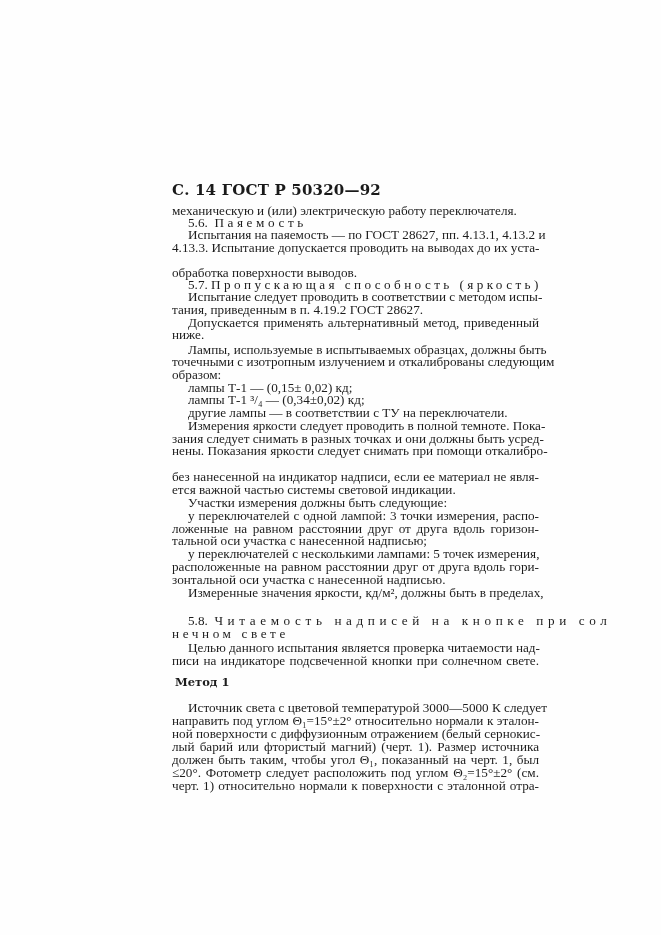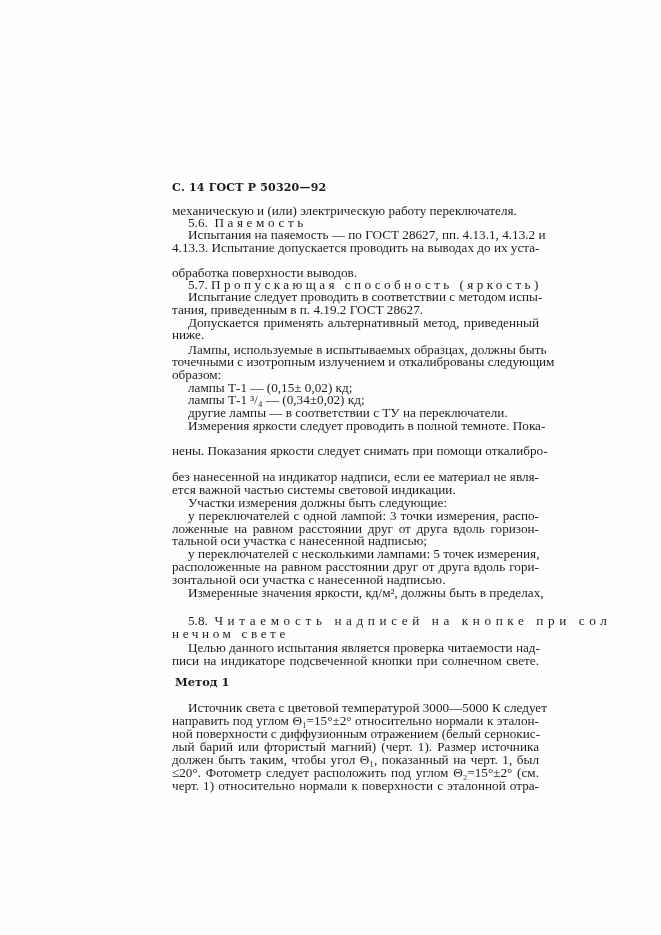--- a/index.html
+++ b/index.html
@@ -1,21 +1,21 @@
 <!DOCTYPE html>
 <html><head>
   <meta charset="utf-8">
   <style>
     html, body { margin: 0; padding: 0; background: #ffffff; }
     body { width: 661px; height: 935px; position: relative; overflow: hidden; }
     .page { position: absolute; left: 0; top: 0; width: 661px; height: 935px; background: #fefefe; }
     .hdr {
       position: absolute; left: 172px; top: 181px;
       font-family: "DejaVu Serif", serif; font-weight: bold;
-      font-size: 11px; color: #1a1a1a; letter-spacing: 0.2px; white-space: nowrap;
+      font-size: 15px; color: #1a1a1a; letter-spacing: 0.2px; white-space: nowrap;
     }
     .ln {
       position: absolute; left: 172px; width: 367px;
       font-family: "Liberation Serif", serif; font-size: 13.2px; line-height: 13px;
       color: #1c1c1c; white-space: nowrap; text-align: justify; text-align-last: justify;
     }
     .ln.ind { left: 188px; width: 351px; }
     .ln.last { text-align-last: left; }
     .ln.bold { font-weight: bold; font-family: "DejaVu Serif", serif; font-size: 11.5px; }
     .ln .num { letter-spacing: 0; }
@@ -44,20 +44,21 @@
   <div class="ln last" style="top:303px">тания, приведенным в п. 4.19.2 ГОСТ 28627.</div>
   <div class="ln ind" style="top:316px">Допускается применять альтернативный метод, приведенный</div>
   <div class="ln last" style="top:328px">ниже.</div>
   <div class="ln ind" style="top:343px">Лампы, используемые в испытываемых образцах, должны быть</div>
   <div class="ln" style="top:355px">точечными с изотропным излучением и откалиброваны следующим</div>
   <div class="ln last" style="top:368px">образом:</div>
   <div class="ln ind last" style="top:381px">лампы Т-1 — (0,15± 0,02) кд;</div>
   <div class="ln ind last" style="top:393px">лампы Т-1 ³/₄ — (0,34±0,02) кд;</div>
   <div class="ln ind last" style="top:406px">другие лампы — в соответствии с ТУ на переключатели.</div>
   <div class="ln ind" style="top:419px">Измерения яркости следует проводить в полной темноте. Пока-</div>
+  <div class="ln" style="top:432px">зания следует снимать в разных точках и они должны быть усред-</div>
   <div class="ln" style="top:444px">нены. Показания яркости следует снимать при помощи откалибро-</div>
   <div class="ln" style="top:470px">без нанесенной на индикатор надписи, если ее материал не явля-</div>
   <div class="ln last" style="top:483px">ется важной частью системы световой индикации.</div>
   <div class="ln ind last" style="top:496px">Участки измерения должны быть следующие:</div>
   <div class="ln ind" style="top:509px">у переключателей с одной лампой: 3 точки измерения, распо-</div>
   <div class="ln" style="top:522px">ложенные на равном расстоянии друг от друга вдоль горизон-</div>
   <div class="ln last" style="top:534px">тальной оси участка с нанесенной надписью;</div>
   <div class="ln ind" style="top:547px">у переключателей с несколькими лампами: 5 точек измерения,</div>
   <div class="ln" style="top:560px">расположенные на равном расстоянии друг от друга вдоль гори-</div>
   <div class="ln last" style="top:573px">зонтальной оси участка с нанесенной надписью.</div>

